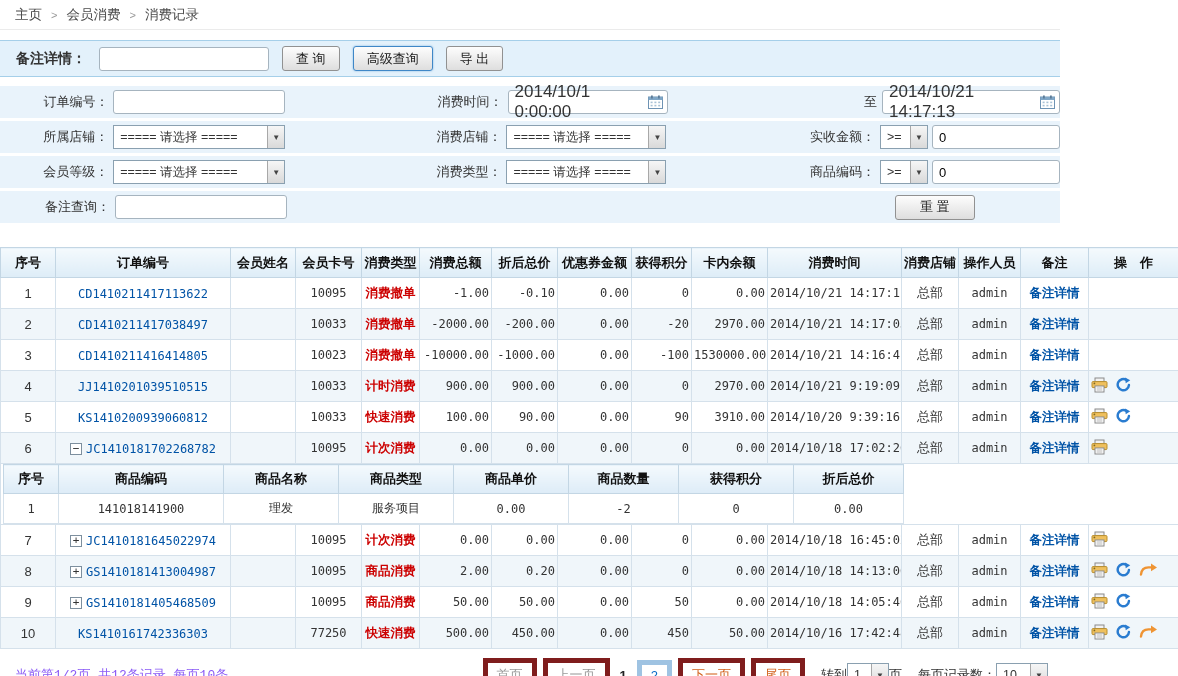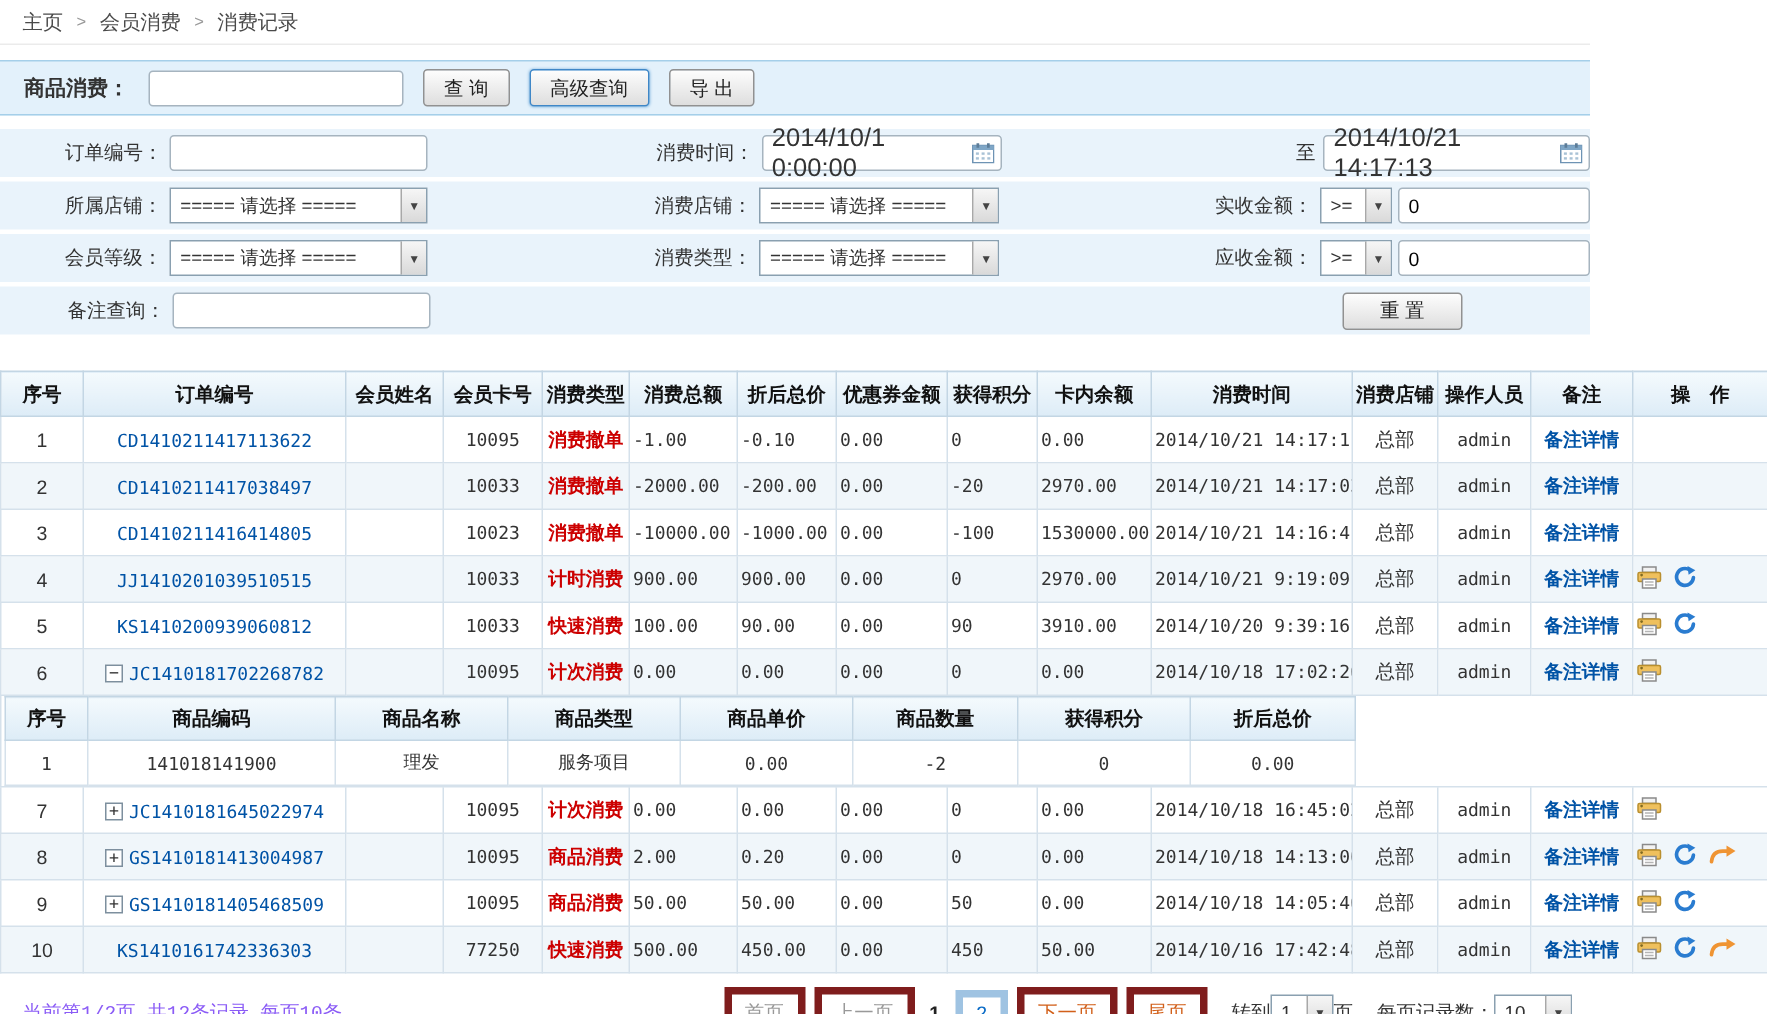--- a/index.html
+++ b/index.html
@@ -41,21 +41,21 @@
   .sel-big2 { width:160px; }
   .sel-op { width:48px; }
   .amt-input { width:128px; }
 
   
   .records { width:1178px; border-collapse:collapse; margin-top:24px; font-size:13px; table-layout:fixed; }
   .records th { background:linear-gradient(#f4fafd,#ddecf7); border:1px solid #c3d6e4; height:30px; font-size:13px; font-weight:bold; color:#111; padding:0 2px; }
   .records td { border:1px solid #d5e1eb; height:31px; padding:0 2px; overflow:hidden; white-space:nowrap; }
   tr.alt td { background:#f0f6fa; }
   .ctr { text-align:center; }
-  .num { text-align:left; padding-right:7px; }
+  .num { text-align:right; padding-right:7px; }
   .mono { font-family:"DejaVu Sans Mono", monospace; font-size:12px; }
   .type { color:#c00; font-weight:bold; font-size:12.5px; }
   .order-link { color:#0053a6; font-family:"DejaVu Sans Mono", monospace; font-size:12px; cursor:pointer; text-decoration:none; }
   .remark-link { color:#0053a6; font-weight:bold; font-size:12.5px; cursor:pointer; text-decoration:none; }
   .expand { display:inline-block; width:12px; height:12px; line-height:10px; border:1px solid #7d8f9e; background:#fff; font-size:11px; text-align:center; margin-right:4px; vertical-align:middle; cursor:pointer; font-family:"DejaVu Sans Mono", monospace; }
   .ops { padding-left:7px; }
   .op-icon { display:inline-block; margin-right:8px; cursor:pointer; vertical-align:middle; }
 
   
   .detail-cell { padding:0 0 0 55px; background:#fff; }
@@ -83,21 +83,21 @@
 
   <div class="breadcrumb">
     <span class="bc-item">主页</span>
     <span class="bc-sep">&gt;</span>
     <span class="bc-item">会员消费</span>
     <span class="bc-sep">&gt;</span>
     <span class="bc-item">消费记录</span>
   </div>
 
   <div class="quickbar">
-    <span class="qb-label">商品消费：</span>
+    <span class="qb-label">备注详情：</span>
     <input class="txt qb-input" type="text" value="" style="">
     <button class="btn">查 询</button>
     <button class="btn active">高级查询</button>
     <button class="btn">导 出</button>
   </div>
 
   <div class="filters">
 
     <div class="f-row">
       <span class="f-label">订单编号：</span>
@@ -183,21 +183,21 @@
           <span class="arr">▼</span>
         </span>
       </span>
       <span class="f-label lab2">消费类型：</span>
       <span class="f-field2">
         <span class="sel sel-big2">
           <span class="selval">===== 请选择 =====</span>
           <span class="arr">▼</span>
         </span>
       </span>
-      <span class="f-label lab3">应收金额：</span>
+      <span class="f-label lab3">商品编码：</span>
       <span class="f-field3">
         <span class="sel sel-op">
           <span class="selval">&gt;=</span>
           <span class="arr">▼</span>
         </span>
         <input class="txt amt-input" type="text" value="0" style="">
       </span>
     </div>
 
     <div class="f-row">

